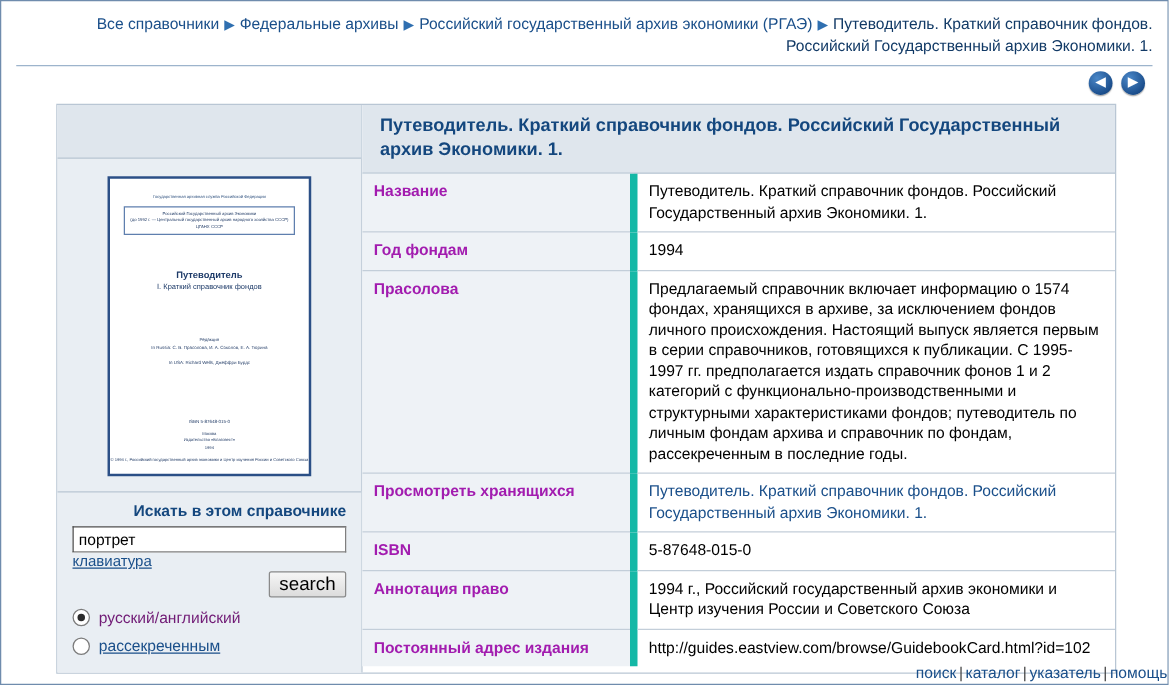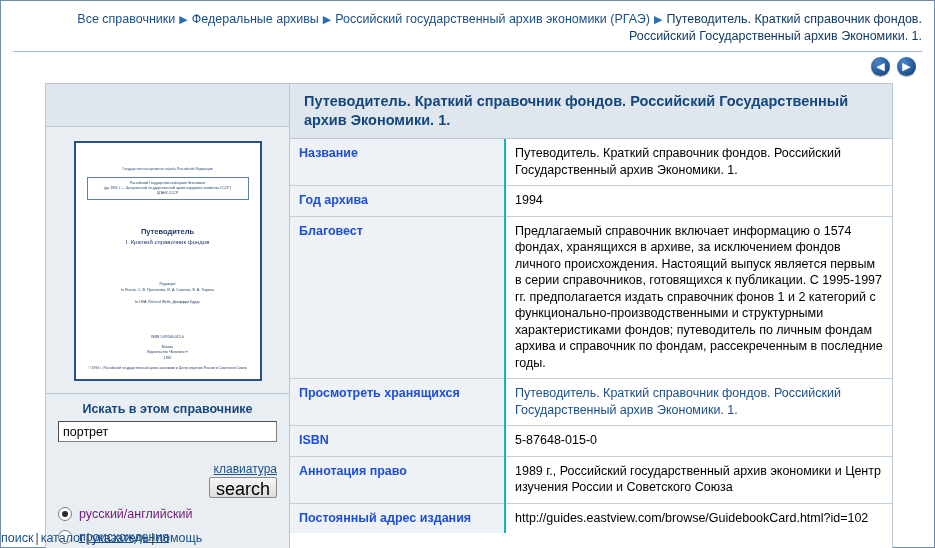--- a/index.html
+++ b/index.html
@@ -113,26 +113,26 @@
     min-height: 26px;
   }
 
   
   .cover-wrap {
     padding: 14px 0 12px 0;
     display: flex;
     justify-content: center;
   }
   .cover {
-    width: 188px;
+    width: 163px;
     height: 240px;
     background: #ffffff;
     border: 2px solid #2b4f86;
     box-sizing: border-box;
-    padding: 24px 7px;
+    padding: 12px 7px;
     font-size: 3.4px;
     line-height: 5px;
     color: #27406a;
     text-align: center;
     overflow: hidden;
     position: relative;
   }
   .cov-top { font-size: 3.3px; line-height: 5px; color: #30527f; }
   .cov-box {
     margin: 5px 4px 0 4px;
@@ -167,61 +167,61 @@
   }
   .cov-isbn { margin-bottom: 5px; font-size: 3.6px; }
 
   
   .search-panel {
     border-top: 1px solid #b9c6d4;
     padding: 8px 12px 14px 12px;
     background: #e9eef3;
   }
   .sp-title {
-    text-align: center;
+    text-align: right;
     color: #14477e;
     font-weight: bold;
     font-size: 12.5px;
     padding-bottom: 5px;
   }
   .sp-input {
     width: 100%;
     box-sizing: border-box;
     height: 21px;
     border: 1px solid #7f7f7f;
     border-top-color: #4d4d4d;
     border-left-color: #4d4d4d;
     background: #ffffff;
     font-family: "Liberation Sans", sans-serif;
     font-size: 12.5px;
     padding: 2px 4px;
     color: #000;
   }
   .sp-kbd {
-    text-align: right;
-    padding-top: 20px;
+    text-align: left;
+    padding-top: 0;
   }
   .sp-kbd a {
     color: #1a4f8a;
     font-size: 12px;
     text-decoration: underline;
   }
   .sp-btnrow {
     display: flex;
     justify-content: flex-end;
     padding-top: 1px;
   }
   .sp-button {
     min-width: 62px;
     height: 21px;
     background: linear-gradient(#f6f6f6, #dcdcdc);
     border: 1px solid #8a8a8a;
     border-radius: 2px;
     font-family: "Liberation Sans", sans-serif;
-    font-size: 18px;
+    font-size: 15px;
     color: #000;
     cursor: pointer;
   }
   .radio-row {
     display: flex;
     align-items: center;
     gap: 7px;
     padding-top: 9px;
   }
   .radio {
@@ -256,38 +256,38 @@
   table.details td {
     border-bottom: 1px solid #c3ced9;
     vertical-align: top;
     padding: 6px 9px 7px 9px;
     font-size: 12.5px;
     line-height: 16.5px;
   }
   td.lbl {
     width: 196px;
     background: #eef2f6;
-    color: #1d4ed8;
+    color: #a21caf;
     font-weight: bold;
-    border-right: 2px solid #14b8a6;
+    border-right: 6px solid #14b8a6;
   }
   td.val { color: #000000; }
   td.val a {
     color: #1a4f8a;
     text-decoration: none;
   }
   .val-link-blue { color: #1a6fbe; }
   tr:last-child td { border-bottom: none; }
 
   
   .footer {
     position: absolute;
     left: 0; right: 0;
     bottom: 2px;
-    text-align: left;
+    text-align: right;
     font-size: 12.5px;
     color: #1a4f8a;
   }
   .footer a {
     color: #1a4f8a;
     text-decoration: none;
   }
   .footer .sep { color: #444; padding: 0 2px; }
 </style>
 </head>
@@ -350,55 +350,55 @@
           <div class="sp-btnrow">
             <button class="sp-button">search</button>
           </div>
 
           <div class="radio-row">
             <span class="radio checked"></span>
             <span class="radio-label">русский/английский</span>
           </div>
           <div class="radio-row">
             <span class="radio"></span>
-            <span class="radio-label link">происхождения</span>
+            <span class="radio-label link">рассекреченным</span>
           </div>
         </div>
       </div>
 
       <div class="right-col">
         <div class="hdr-title">Путеводитель. Краткий справочник фондов. Российский Государственный архив Экономики. 1.</div>
 
         <table class="details">
           <tbody>
             <tr>
               <td class="lbl">Название</td>
               <td class="val">Путеводитель. Краткий справочник фондов. Российский Государственный архив Экономики. 1.</td>
             </tr>
             <tr>
-              <td class="lbl">Год архива</td>
+              <td class="lbl">Год фондам</td>
               <td class="val">1994</td>
             </tr>
             <tr>
-              <td class="lbl">Благовест</td>
+              <td class="lbl">Прасолова</td>
               <td class="val">Предлагаемый справочник включает информацию о 1574 фондах, хранящихся в архиве, за исключением фондов личного происхождения. Настоящий выпуск является первым в серии справочников, готовящихся к публикации. С 1995-1997 гг. предполагается издать справочник фонов 1 и 2 категорий с функционально-производственными и структурными характеристиками фондов; путеводитель по личным фондам архива и справочник по фондам, рассекреченным в последние годы.</td>
             </tr>
             <tr>
               <td class="lbl">Просмотреть хранящихся</td>
               <td class="val">
                 <a href="#" class="val-link-blue">Путеводитель. Краткий справочник фондов. Российский Государственный архив Экономики. 1.</a>
               </td>
             </tr>
             <tr>
               <td class="lbl">ISBN</td>
               <td class="val">5-87648-015-0</td>
             </tr>
             <tr>
               <td class="lbl">Аннотация право</td>
-              <td class="val">1989 г., Российский государственный архив экономики и Центр изучения России и Советского Союза</td>
+              <td class="val">1994 г., Российский государственный архив экономики и Центр изучения России и Советского Союза</td>
             </tr>
             <tr>
               <td class="lbl">Постоянный адрес издания</td>
               <td class="val">http://guides.eastview.com/browse/GuidebookCard.html?id=102</td>
             </tr>
 
           </tbody>
         </table>
       </div>
 

